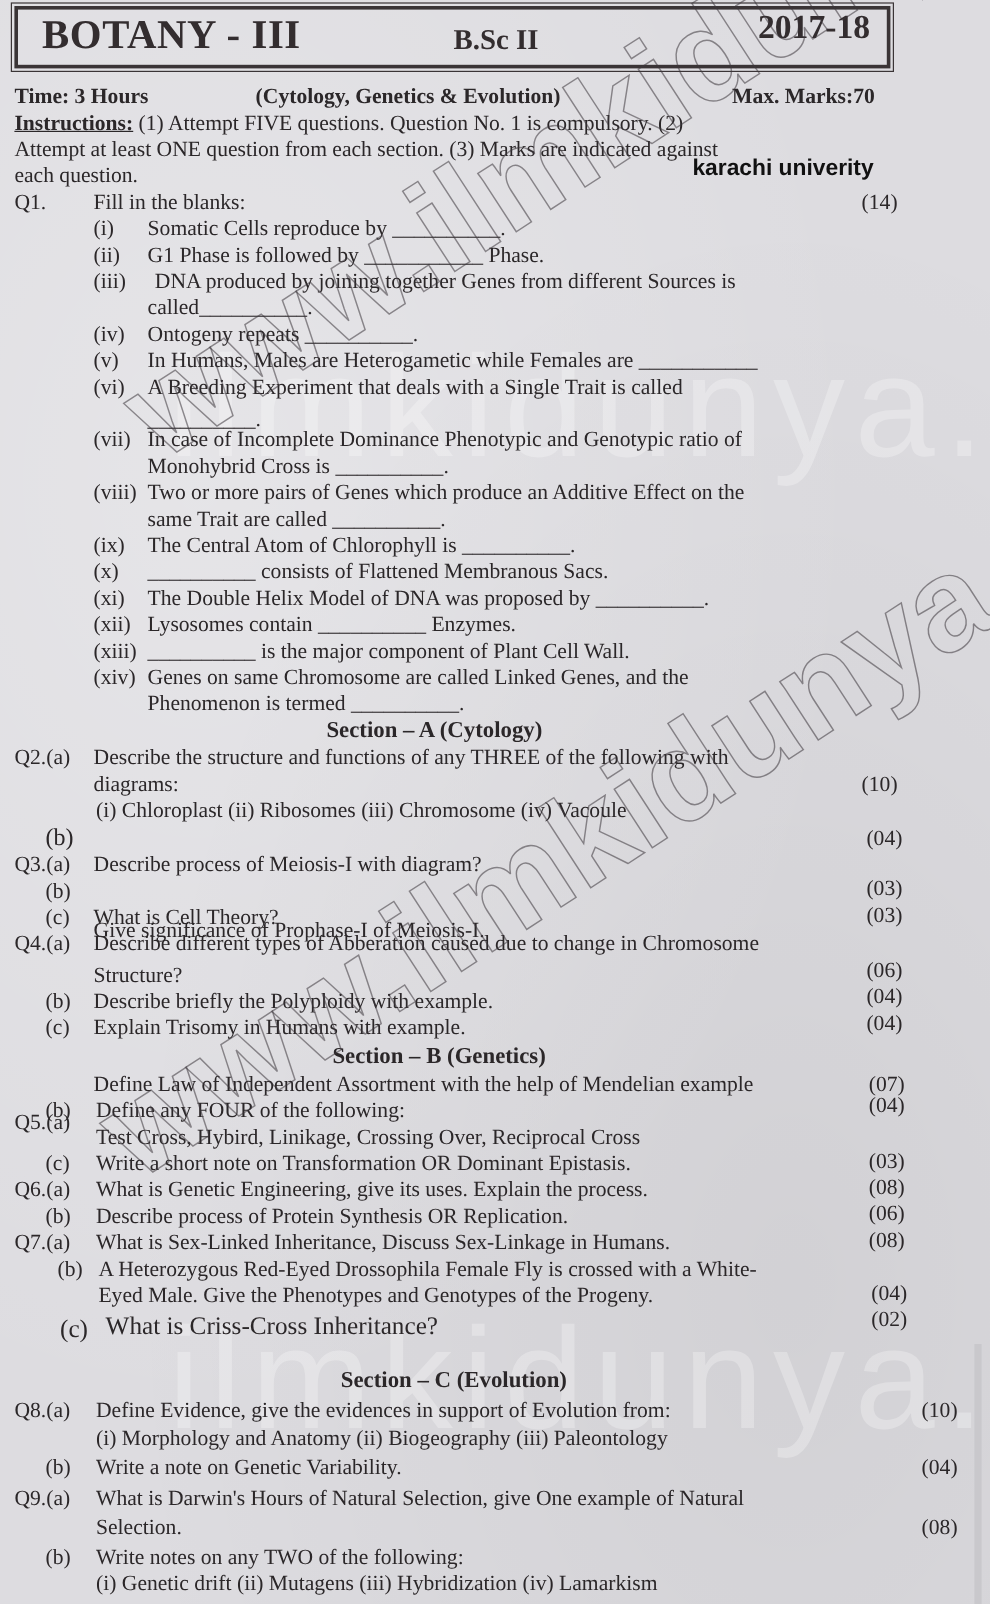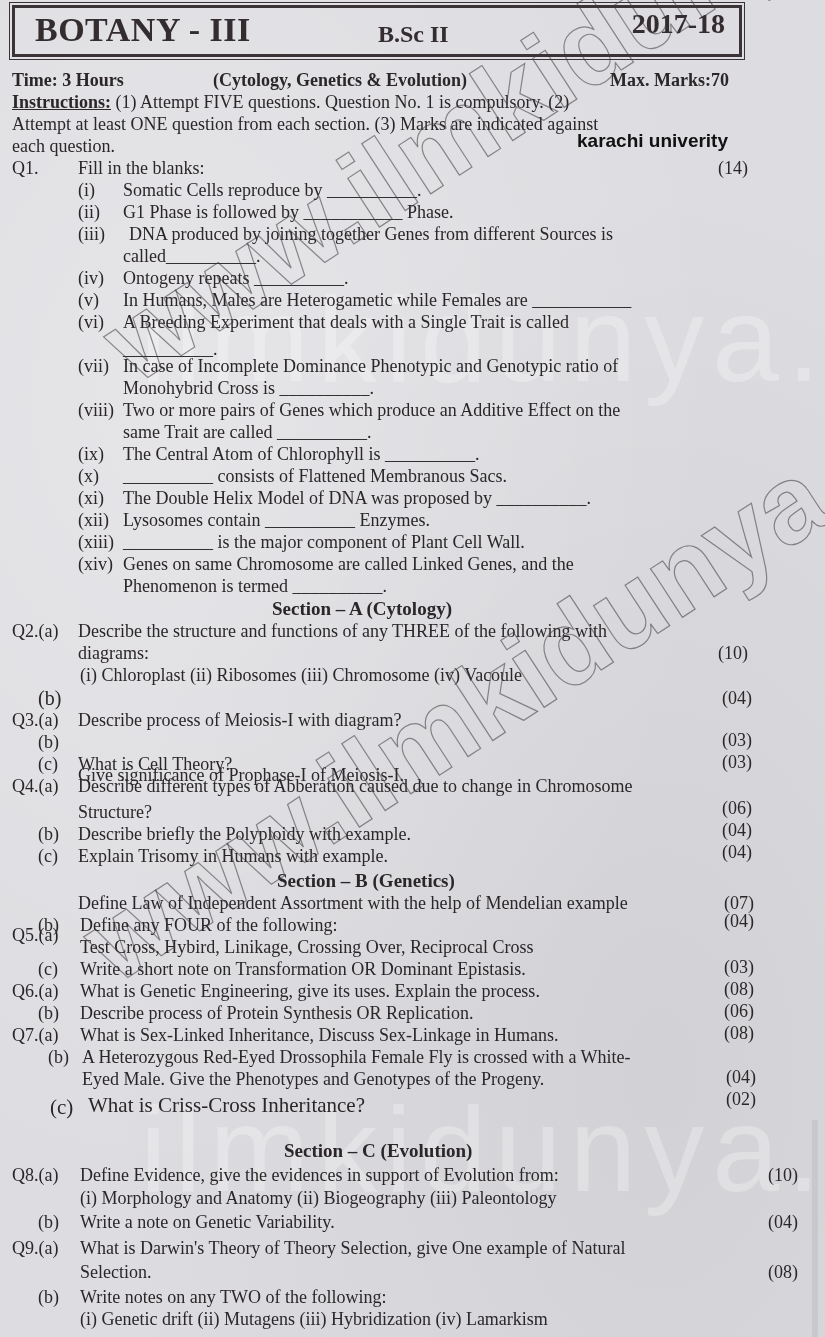--- a/index.html
+++ b/index.html
@@ -197,21 +197,21 @@
 
   <div class="qnum" style="left:12px; top:1164px;">Q8.(a)</div>
   <div class="line" style="left:80px; top:1164px;">Define Evidence, give the evidences in support of Evolution from:</div>
   <div class="marks" style="left:768px; top:1164px;">(10)</div>
   <div class="line" style="left:80px; top:1187px;">(i) Morphology and Anatomy  (ii) Biogeography (iii) Paleontology</div>
   <div class="qnum" style="left:38px; top:1211px;">(b)</div>
   <div class="line" style="left:80px; top:1211px;">Write a note on Genetic Variability.</div>
   <div class="marks" style="left:768px; top:1211px;">(04)</div>
 
   <div class="qnum" style="left:12px; top:1237px;">Q9.(a)</div>
-  <div class="line" style="left:80px; top:1237px;">What is Darwin's Theory of Theory Selection, give One example of Natural</div>
+  <div class="line" style="left:80px; top:1237px;">What is Darwin's Hours of Natural Selection, give One example of Natural</div>
   <div class="line" style="left:80px; top:1261px;">Selection.</div>
   <div class="marks" style="left:768px; top:1261px;">(08)</div>
   <div class="qnum" style="left:38px; top:1286px;">(b)</div>
   <div class="line" style="left:80px; top:1308px;">(i) Genetic drift  (ii) Mutagens   (iii) Hybridization  (iv) Lamarkism</div>
   <div class="line" style="left:80px; top:1286px;">Write notes on any TWO of the following:</div>
 
   <div class="right-edge"></div>
 
   <div class="watermark" style="left:80px; top:300px;">www.ilmkidunya.com</div>
   <div class="watermark" style="left:60px; top:900px;">www.ilmkidunya.com</div>

